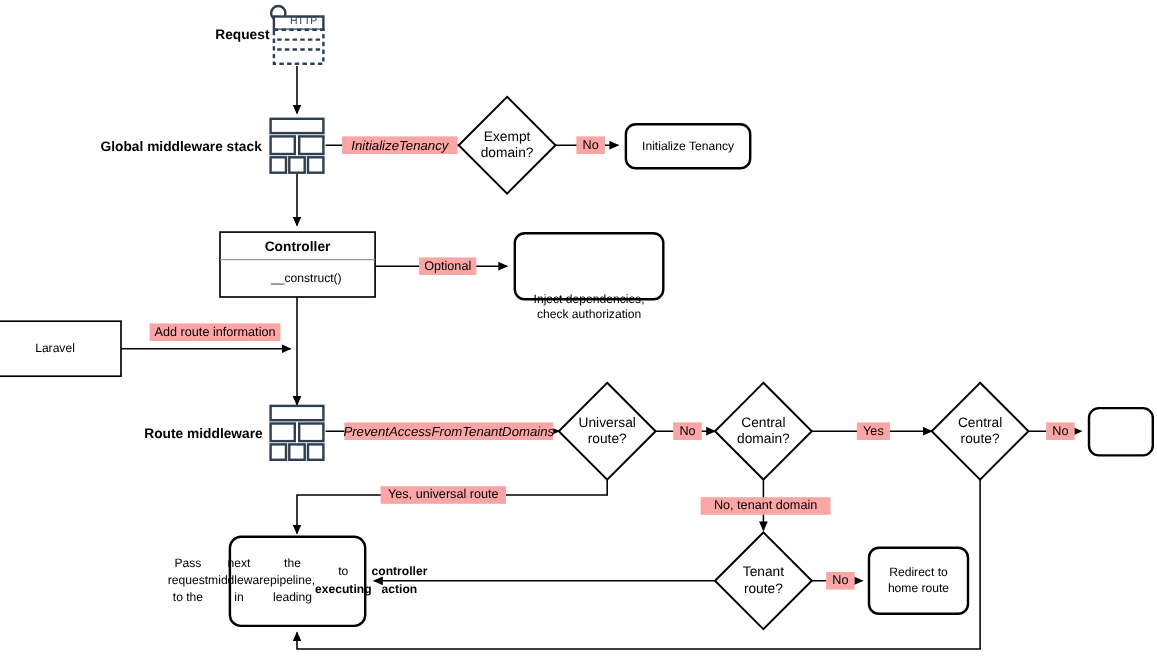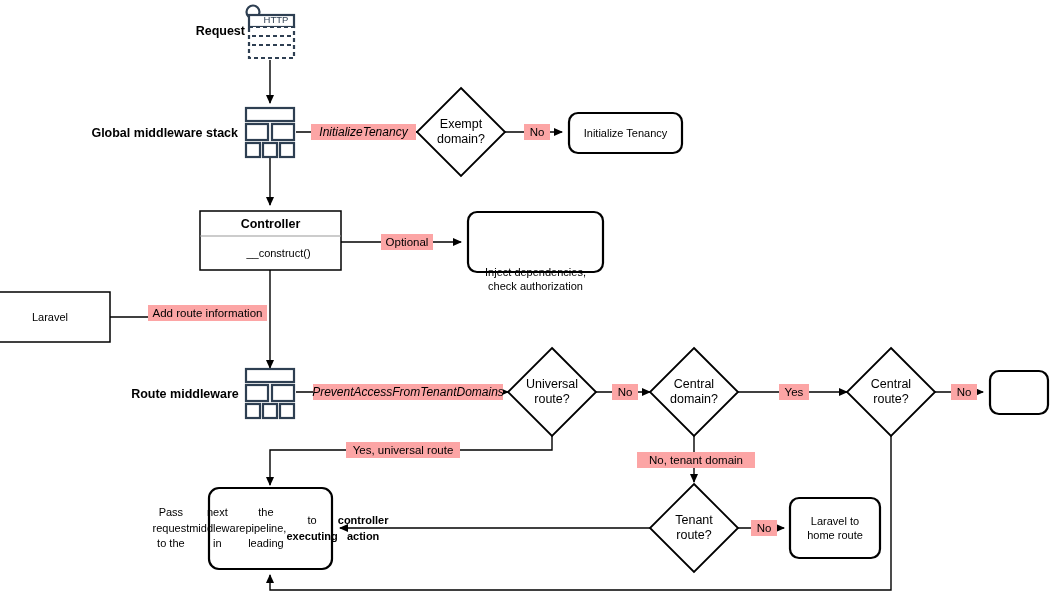--- a/index.html
+++ b/index.html
@@ -224,21 +224,21 @@
   <div class="nodeText" style="left:990px; top:371px; width:58px; height:43px;padding-left:42px;">
     <span>404</span>
   </div>
 
   <div class="nodeText diamondText" style="left:656px; top:508px; width:76px; height:40px;">
     <span>Tenant
 route?</span>
   </div>
 
   <div class="nodeText" style="left:790px; top:498px; width:90px; height:60px;">
-    <span>Laravel to
+    <span>Redirect to
 home route</span>
   </div>
 
   <div class="nodeText" style="left:209px; top:488px; width:123px; height:81px; flex-direction:row; justify-content:center; line-height:15.5px;">
     <span>Pass request to the</span>
     <span>next middleware in</span>
     <span>the pipeline, leading</span>
     <span><span>to </span><span class="bold">executing</span></span>
     <span class="bold">controller action</span>
   </div>
@@ -248,21 +248,21 @@
   </div>
 
   <div class="edgeLabel" style="left:524px; top:124px; width:22px; height:16px;">
     <span>No</span>
   </div>
 
   <div class="edgeLabel" style="left:381px; top:234px; width:48px; height:16px;">
     <span>Optional</span>
   </div>
 
-  <div class="edgeLabel" style="left:136px; top:305px; width:115px; height:16px;margin-left:12px;">
+  <div class="edgeLabel" style="left:136px; top:294px; width:115px; height:16px;">
     <span>Add route information</span>
   </div>
 
   <div class="edgeLabel ital" style="left:313px; top:384px; width:186px; height:16px;">
     <span>PreventAccessFromTenantDomains</span>
   </div>
 
   <div class="edgeLabel" style="left:612px; top:384px; width:22px; height:16px;">
     <span>No</span>
   </div>

